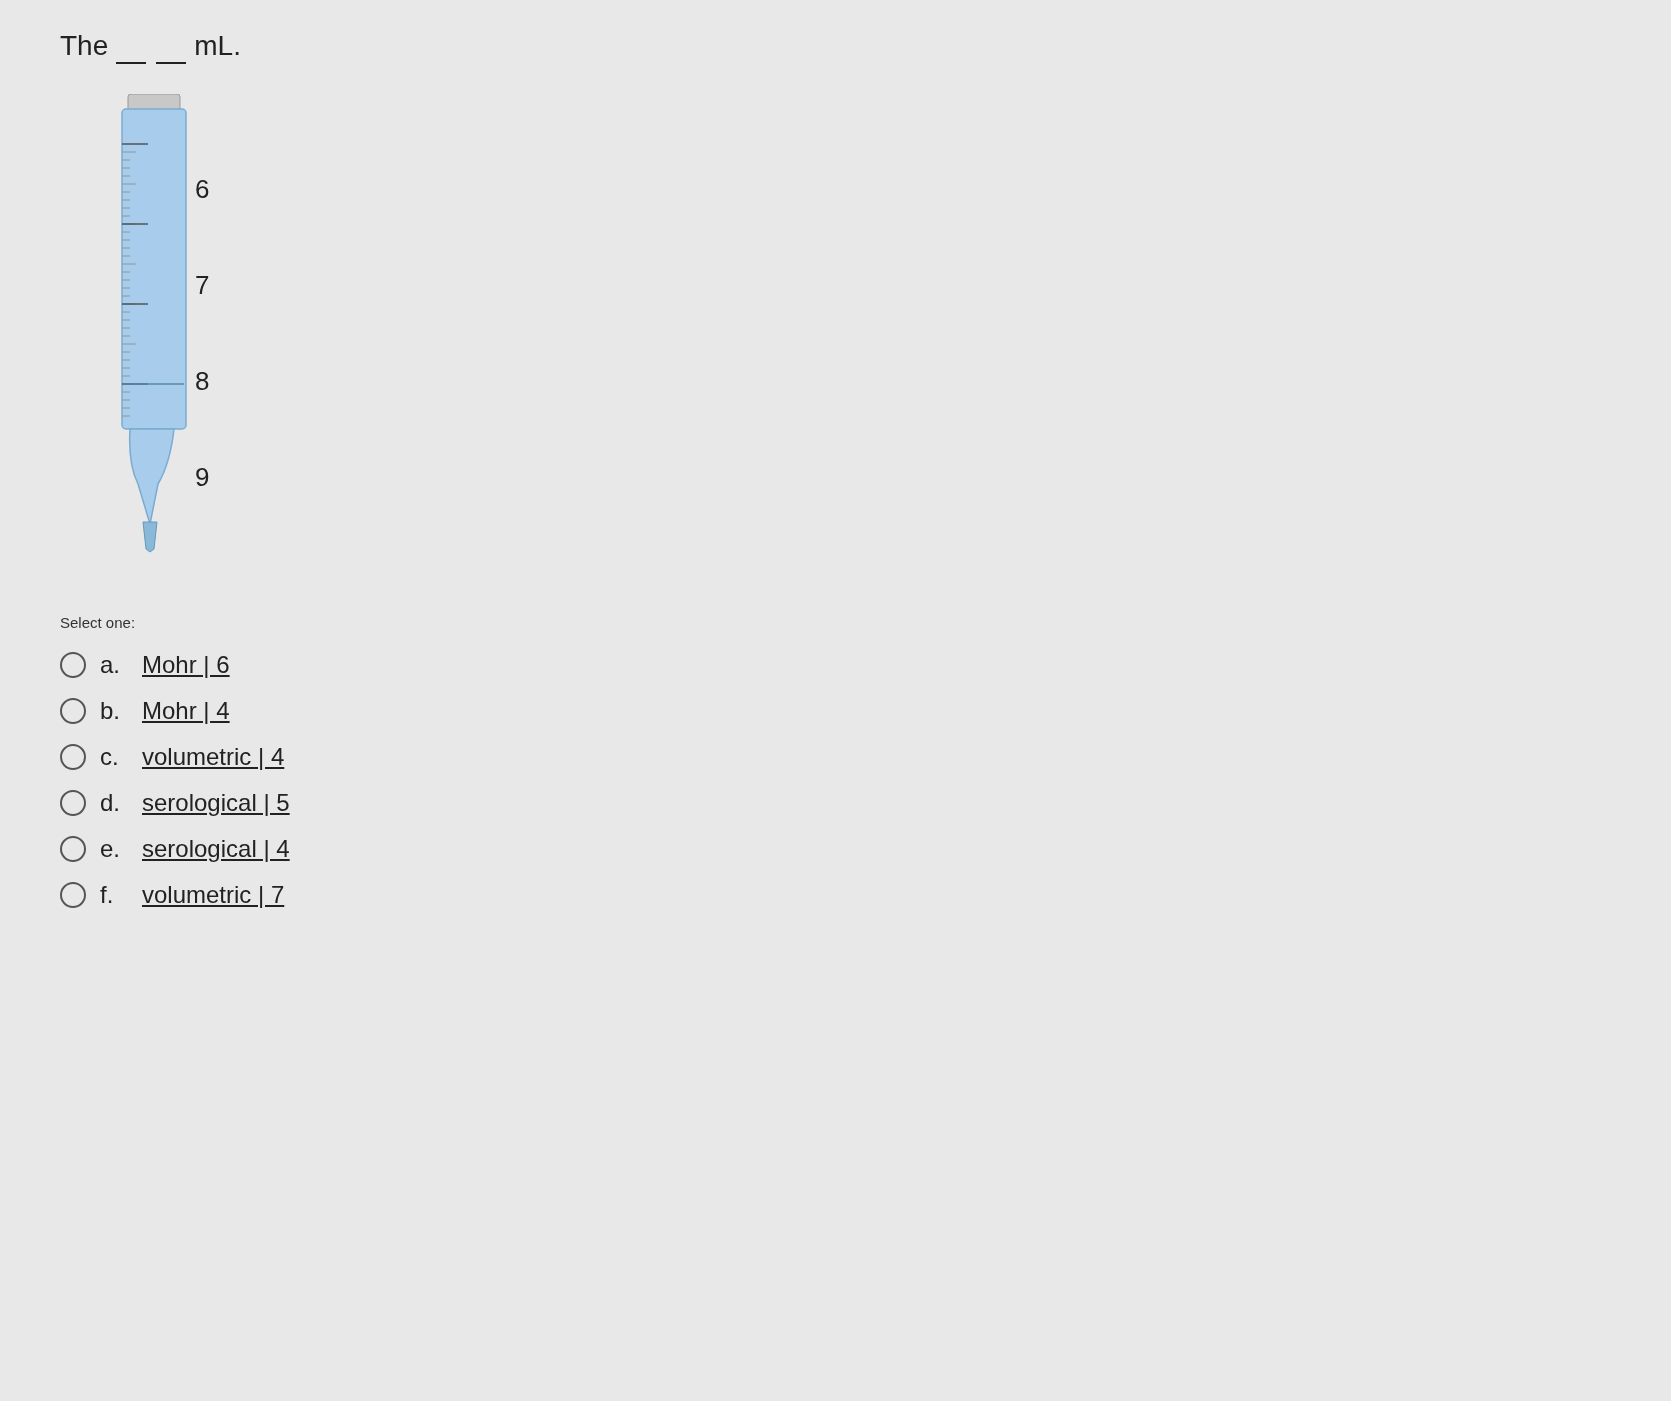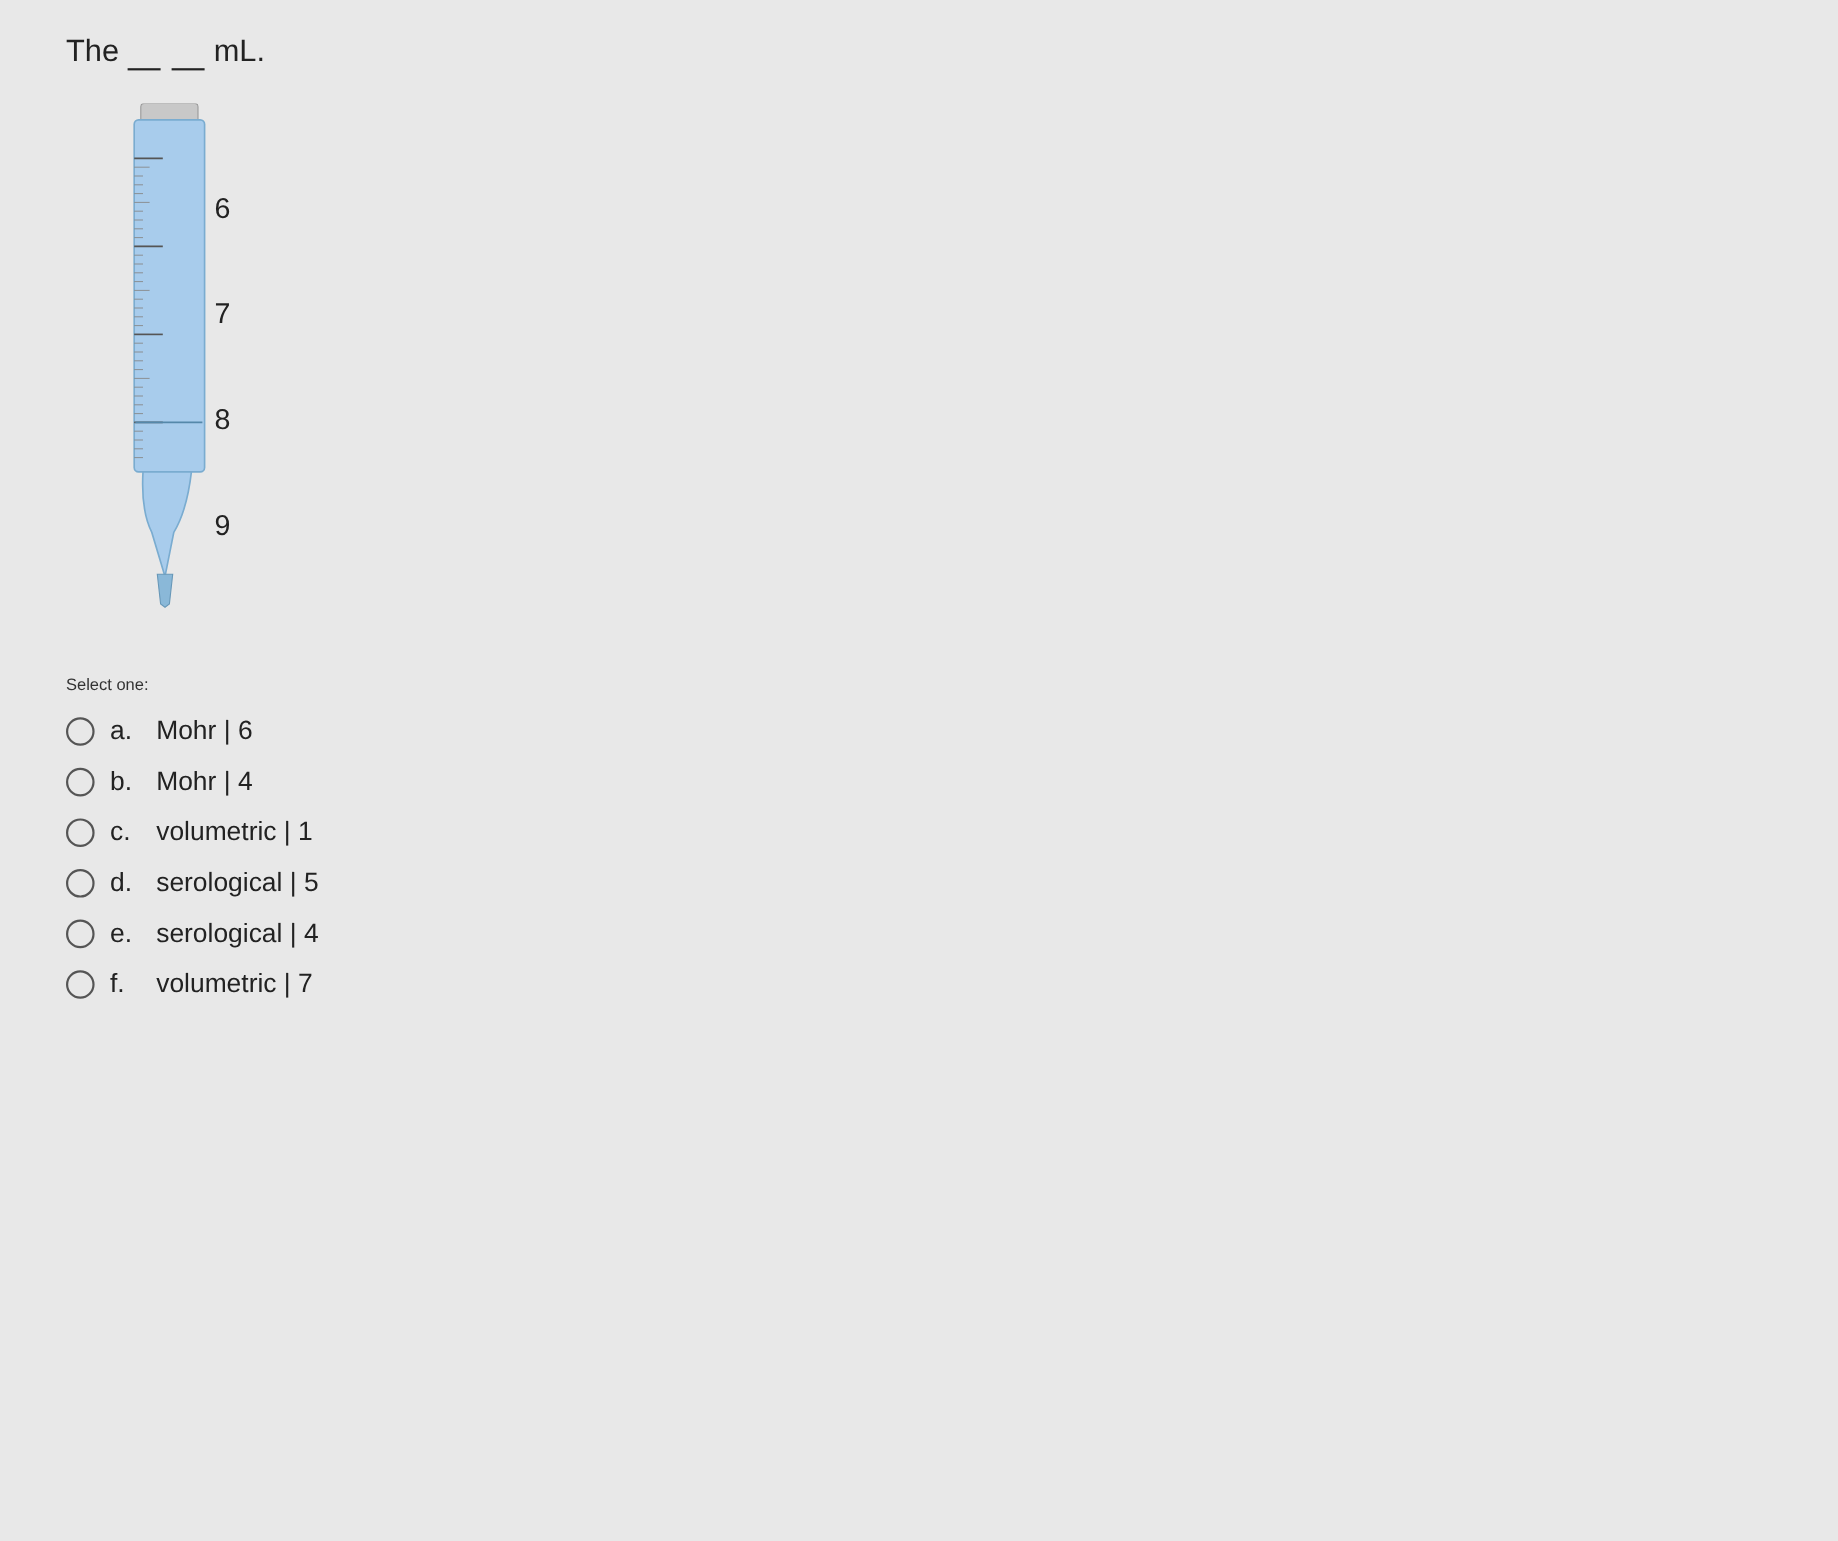--- a/index.html
+++ b/index.html
@@ -112,20 +112,21 @@
 
     .option-letter {
       font-size: 24px;
       color: #222;
       min-width: 28px;
     }
 
     .option-text {
       font-size: 24px;
       color: #222;
+      text-decoration: underline;
     }
   </style>
 </head>
 <body>
 
 <div class="content-area">
 
   <div class="question-header">
     <span>The</span>
     <span class="blank">&nbsp;</span>
@@ -209,21 +210,21 @@
         <span class="option-text">Mohr | 6</span>
       </li>
       <li class="option-item">
         <input type="radio" name="answer" class="radio-circle" style="">
         <span class="option-letter">b.</span>
         <span class="option-text">Mohr | 4</span>
       </li>
       <li class="option-item">
         <input type="radio" name="answer" class="radio-circle" style="">
         <span class="option-letter">c.</span>
-        <span class="option-text">volumetric | 1</span>
+        <span class="option-text">volumetric | 4</span>
       </li>
       <li class="option-item">
         <input type="radio" name="answer" class="radio-circle" style="">
         <span class="option-letter">d.</span>
         <span class="option-text">serological | 5</span>
       </li>
       <li class="option-item">
         <input type="radio" name="answer" class="radio-circle" style="">
         <span class="option-letter">e.</span>
         <span class="option-text">serological | 4</span>

